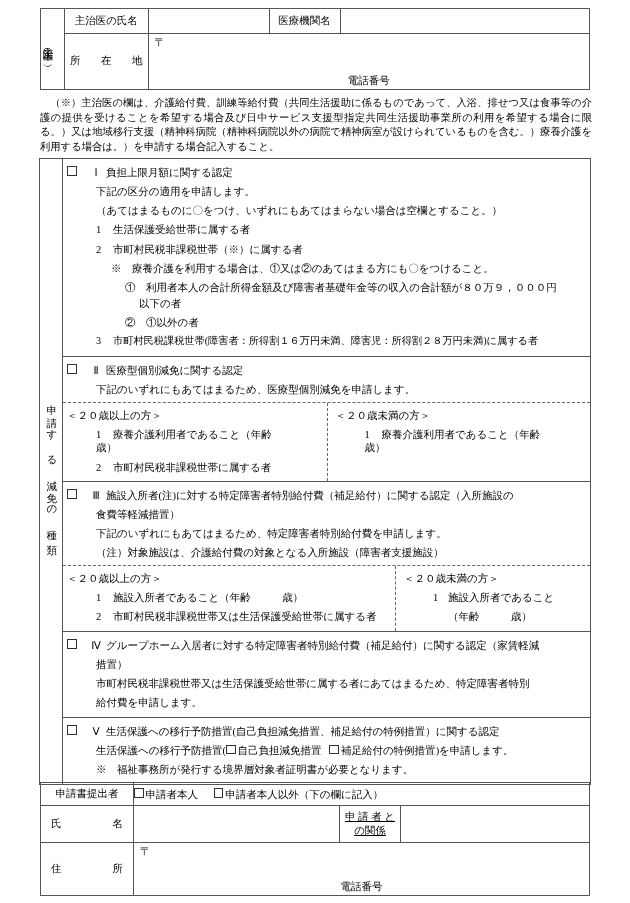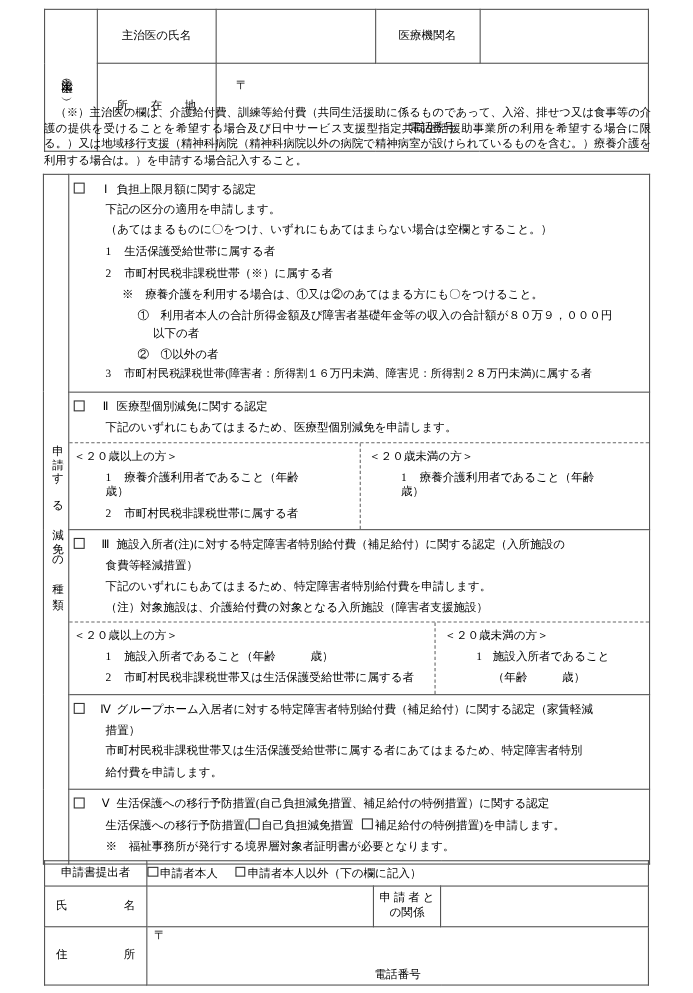--- a/index.html
+++ b/index.html
@@ -16,21 +16,21 @@
 
   
   table{border-collapse:collapse;}
   td{vertical-align:middle;}
 
   
   .tbl-doctor{
     position:absolute;left:40px;top:8px;width:550px;
     border:1px solid #555;
   }
-  .tbl-doctor td{border:1px solid #555;padding:12px;}
+  .tbl-doctor td{border:1px solid #555;padding:0;}
   .vert-label{
     writing-mode:vertical-rl;
     text-orientation:upright;
     letter-spacing:1.5px;
     text-align:center;
     white-space:nowrap;
     font-size:10.5px;
     padding:3px 1px;
   }
   .cellpad{padding:4px 6px;}
@@ -96,21 +96,21 @@
     display:inline-block;
     width:20px;
     text-align:center;
     font-family:"Liberation Serif",serif;
     flex:0 0 auto;
   }
   .htxt{flex:1 1 auto;}
 
   .i1{padding-left:29px;}
   .i2{padding-left:44px;}
-  .i3{padding-left:29px;font-family:Liberation Mono, monospace;}
+  .i3{padding-left:29px;}
   .i4{padding-left:58px;}
   .i5{padding-left:72px;}
   .num{display:inline-block;width:17px;}
   .numw{display:inline-block;width:15px;}
 
   
   .split{display:flex;width:100%;}
   .split .col-l{box-sizing:border-box;padding:3px 4px 4px 4px;}
   .split .col-r{box-sizing:border-box;padding:3px 4px 4px 8px;border-left:1px dashed #666;}
   .dashed-top{border-top:1px dashed #666;}
@@ -303,21 +303,21 @@
       <td style="width:85px;height:22px;" class="cellpad lbl-c">申請書提出者</td>
       <td colspan="3" class="cellpad">
         <span class="cbx-sm"></span><span>申請者本人</span>
         <span>&nbsp;&nbsp;&nbsp;&nbsp;</span>
         <span class="cbx-sm"></span><span>申請者本人以外（下の欄に記入）</span>
       </td>
     </tr>
     <tr>
       <td class="cellpad lbl-c" style="height:36px;margin-left:19px;"><span class="sp2">氏　　名</span></td>
       <td style="width:205px;"></td>
-      <td style="width:60px;" class="rel-lbl">
+      <td style="width:60px;text-decoration:underline;" class="rel-lbl">
         <div>申 請 者 と</div>
         <div>の関係</div>
       </td>
       <td></td>
     </tr>
     <tr>
       <td class="cellpad lbl-c" style="height:52px;"><span class="sp2">住　　所</span></td>
       <td colspan="3">
         <div style="position:relative;height:52px;">
           <div class="postal">〒</div>

